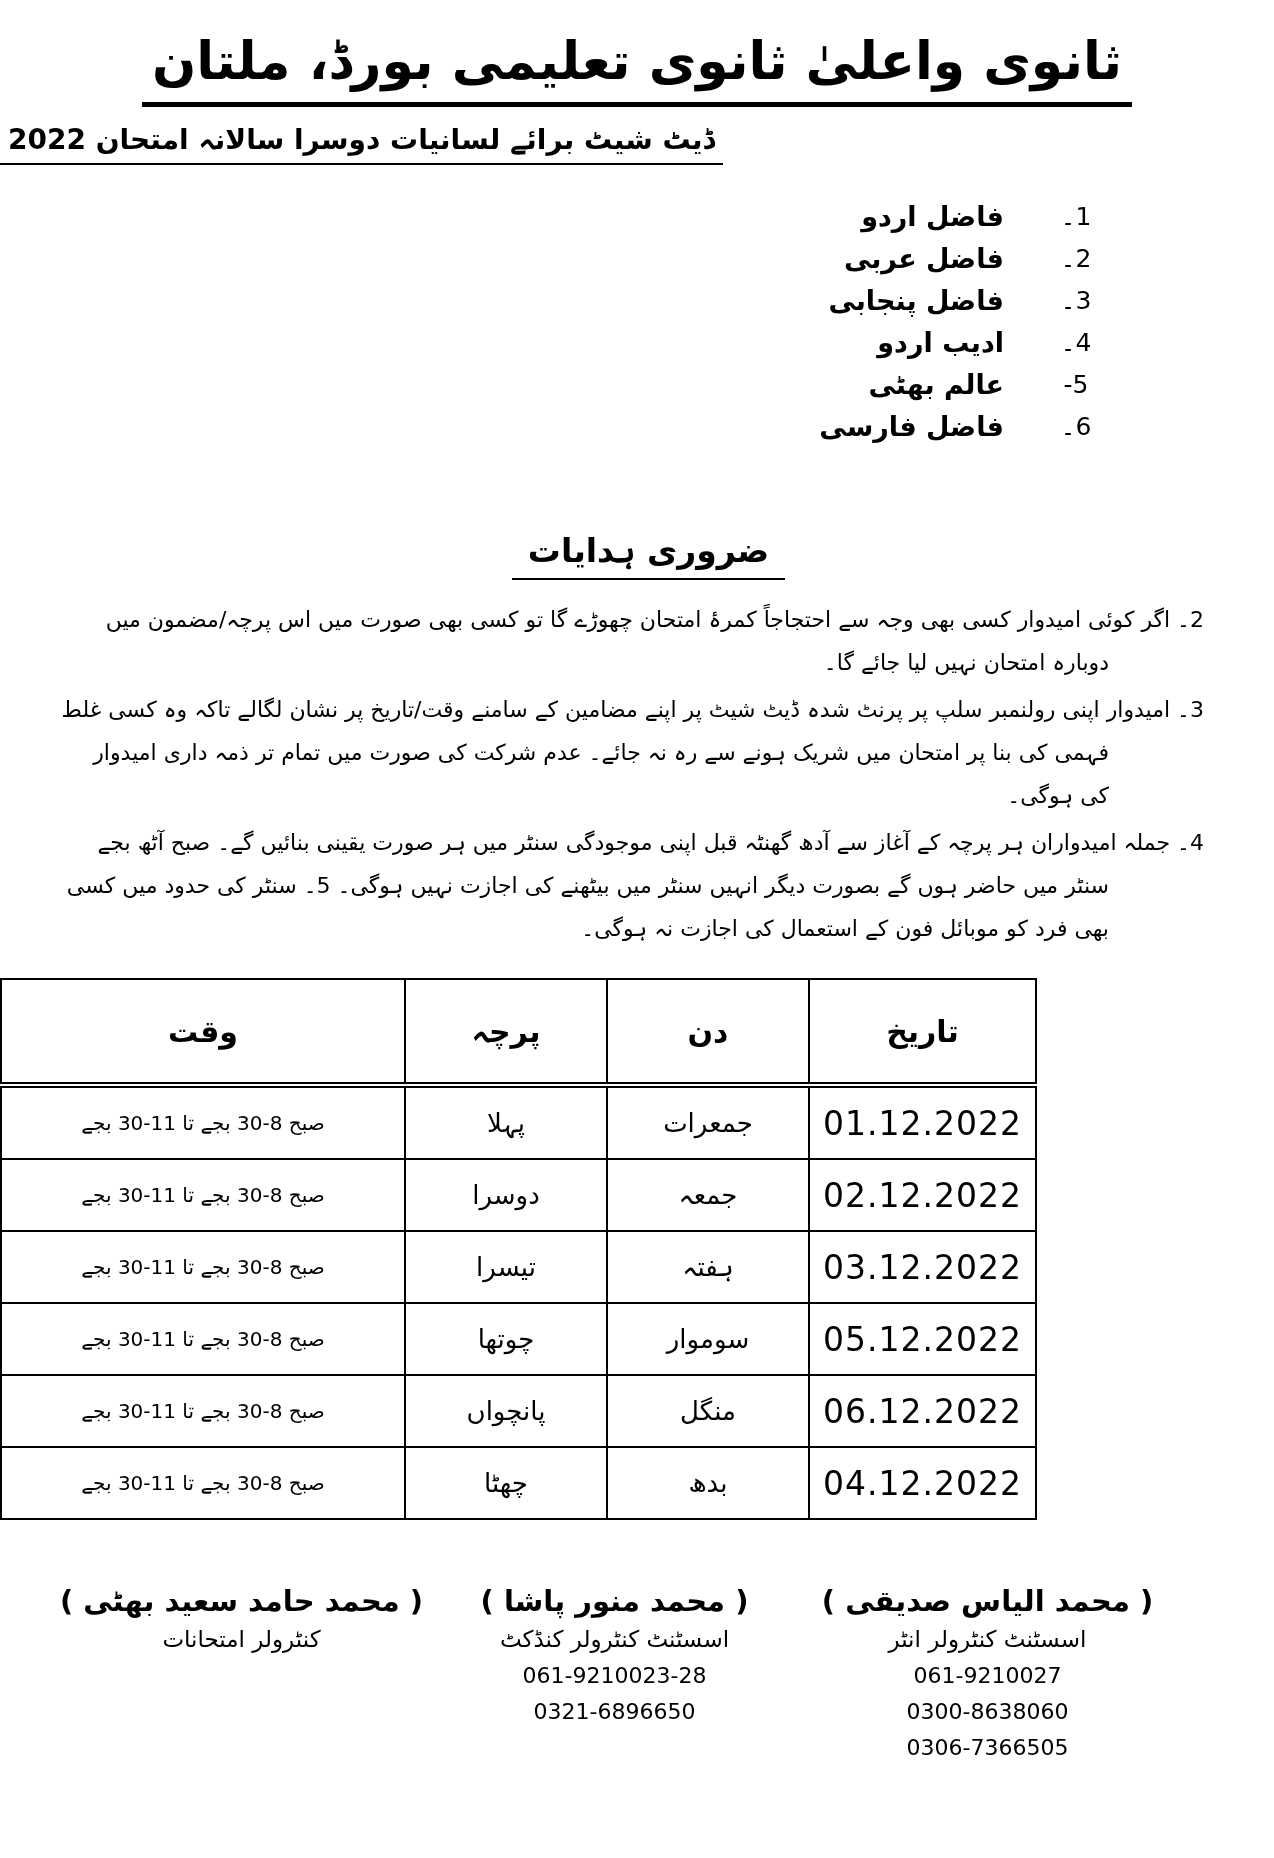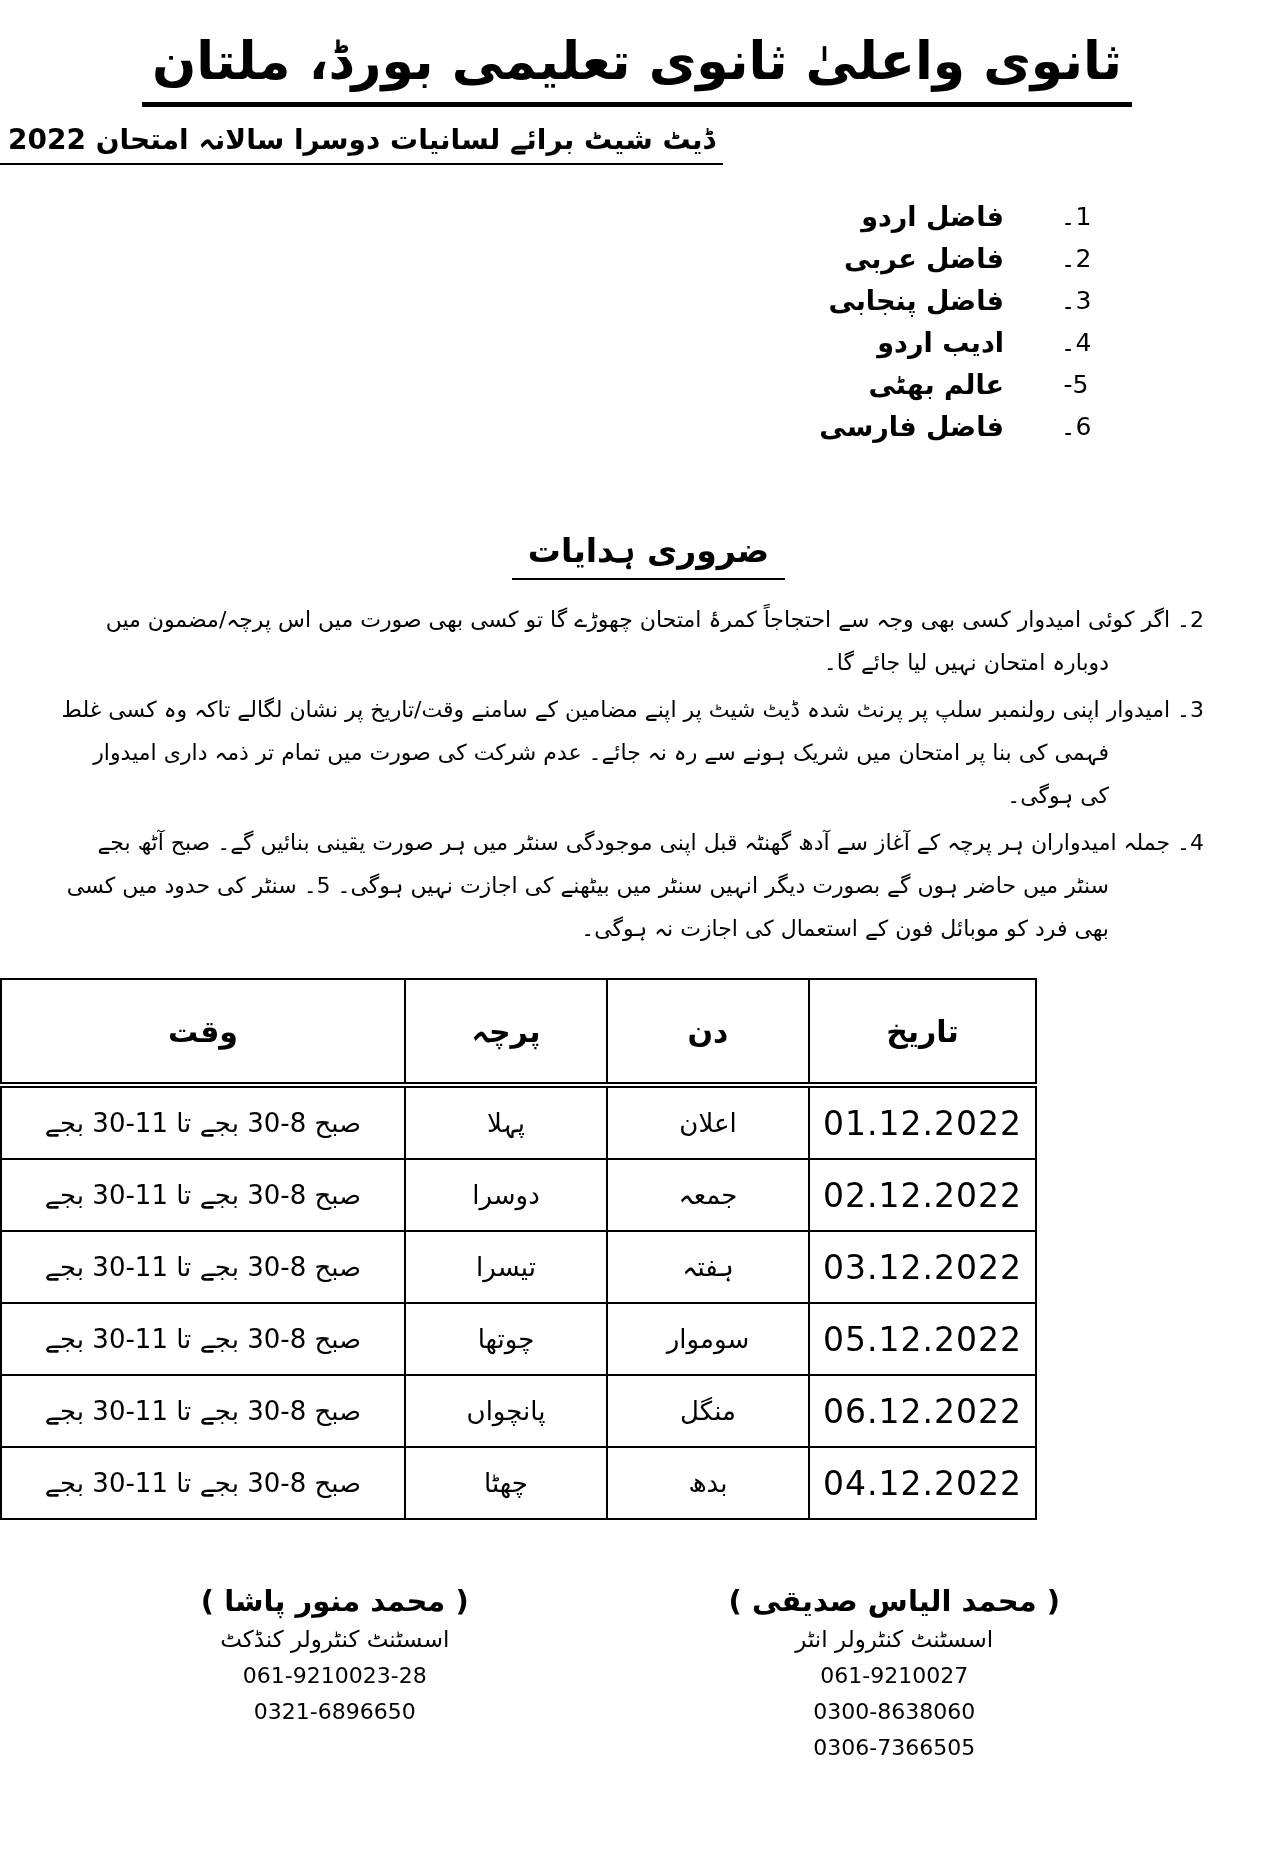--- a/index.html
+++ b/index.html
@@ -65,21 +65,21 @@
   }
   .timetable thead th {
     height:102px;
     font-size:30px; font-weight:bold;
     border-bottom:6px double #000;
   }
   .timetable tbody td { height:70px; }
   td.cell-date { font-size:33px; direction:ltr; letter-spacing:1px; }
   td.cell-day  { font-size:26px; }
   td.cell-paper{ font-size:26px; }
-  td.cell-time { font-size:26px; }
+  td.cell-time { font-size:20px; }
 
   
   .signatures {
     display:flex; flex-direction:row;
     margin:64px 100px 0 55px;
   }
   .sig-block { flex:1 1 0; text-align:center; }
   .sig-name  { font-size:29px; font-weight:bold; direction:rtl; }
   .sig-title { font-size:23px; margin-top:8px; direction:rtl; }
   .sig-phone { font-size:22px; margin-top:11px; direction:ltr; }
@@ -141,21 +141,21 @@
     <tr>
       <th>تاریخ</th>
       <th>دن</th>
       <th>پرچہ</th>
       <th>وقت</th>
     </tr>
   </thead>
   <tbody>
     <tr>
       <td class="cell-date">01.12.2022</td>
-      <td class="cell-day">اعلان</td>
+      <td class="cell-day">جمعرات</td>
       <td class="cell-paper">پہلا</td>
       <td class="cell-time">صبح 8-30 بجے تا 11-30 بجے</td>
     </tr>
     <tr>
       <td class="cell-date">02.12.2022</td>
       <td class="cell-day">جمعہ</td>
       <td class="cell-paper">دوسرا</td>
       <td class="cell-time">صبح 8-30 بجے تا 11-30 بجے</td>
     </tr>
     <tr>
@@ -179,20 +179,24 @@
     <tr>
       <td class="cell-date">04.12.2022</td>
       <td class="cell-day">بدھ</td>
       <td class="cell-paper">چھٹا</td>
       <td class="cell-time">صبح 8-30 بجے تا 11-30 بجے</td>
     </tr>
   </tbody>
 </table>
 
 <div class="signatures">
+  <div class="sig-block">
+    <div class="sig-name">( محمد حامد سعید بھٹی )</div>
+    <div class="sig-title">کنٹرولر امتحانات</div>
+  </div>
   <div class="sig-block">
     <div class="sig-name">( محمد منور پاشا )</div>
     <div class="sig-title">اسسٹنٹ کنٹرولر کنڈکٹ</div>
     <div class="sig-phone">061-9210023-28</div>
     <div class="sig-phone">0321-6896650</div>
   </div>
   <div class="sig-block">
     <div class="sig-name">( محمد الیاس صدیقی )</div>
     <div class="sig-title">اسسٹنٹ کنٹرولر انٹر</div>
     <div class="sig-phone">061-9210027</div>

